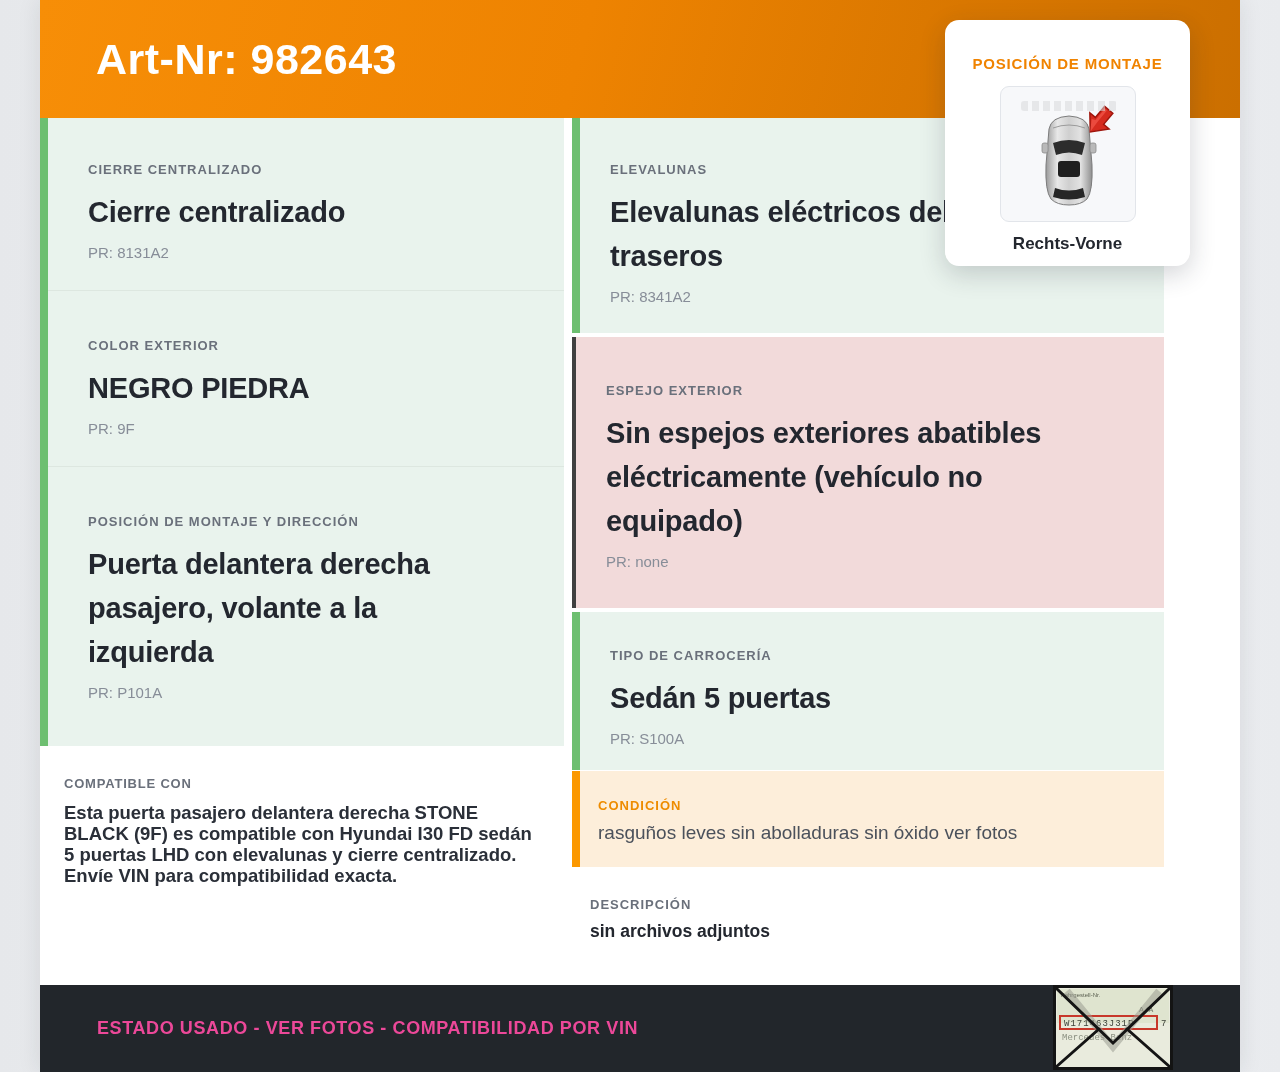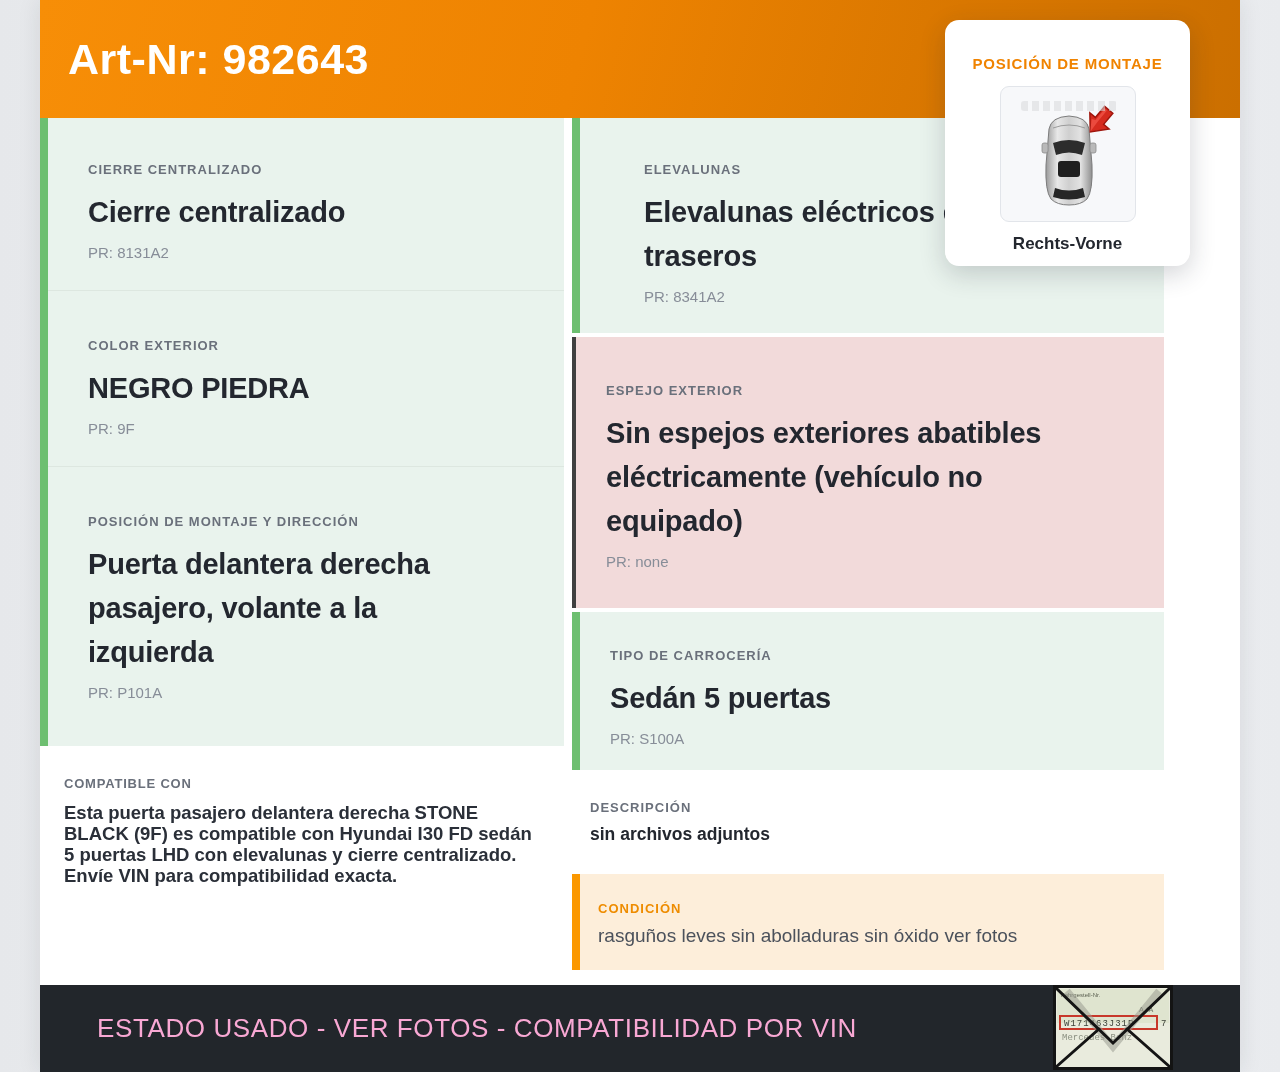--- a/index.html
+++ b/index.html
@@ -12,21 +12,21 @@
   .page {
     position: absolute; left: 40px; top: 0;
     width: 1200px; height: 1072px;
     background: #ffffff;
     box-shadow: 0 0 22px rgba(30,35,45,0.10);
   }
   .header {
     height: 118px;
     background: linear-gradient(105deg, #f78e07 0%, #ee8301 45%, #d97700 75%, #cb6f00 100%);
     display: flex; align-items: center;
-    padding-left: 28px;
+    padding-left: 56px;
   }
   .header h1 {
     color: #ffffff; font-size: 43px; font-weight: 700; letter-spacing: 0.5px;
   }
   .main { display: flex; }
   .col-left  { width: 524px; display: flex; flex-direction: column; }
   .col-right { width: 592px; margin-left: 8px; display: flex; flex-direction: column; }
 
   .card { position: relative; }
   .card .inner { padding: 44px 40px 0 40px; }
@@ -53,21 +53,21 @@
   .c-posicion { height: 280px; }
   .c-posicion .spec-title { max-width: 420px; }
   .c-compatible { height: 235px; margin-top: 4px; padding: 26px 26px 0 24px; }
   .c-compatible .spec-label { letter-spacing: 0.8px; }
   .compatible-text {
     margin-top: 11px; font-size: 18.5px; font-weight: 700; color: #2a2f38;
     line-height: 21px; max-width: 556px;
   }
 
   
-  .c-elevalunas { height: 215px; padding-left: 34px; }
+  .c-elevalunas { height: 215px; }
   .c-elevalunas .inner { padding: 44px 30px 0 30px; }
   .c-espejo { height: 271px; margin-top: 4px; }
   .c-espejo .inner { padding: 46px 30px 0 30px; }
   .c-espejo .spec-title { max-width: 440px; }
   .c-tipo { height: 158px; margin-top: 4px; }
   .c-tipo .inner { padding: 36px 30px 0 30px; }
   .c-condicion { height: 96px; margin-top: 1px; padding: 27px 20px 0 18px; }
   .condition-label {
     font-size: 13px; font-weight: 700; letter-spacing: 1px;
     color: #ee8c00; text-transform: uppercase;
@@ -76,21 +76,21 @@
   .c-descripcion { height: 97px; margin-top: 6px; padding: 24px 20px 0 18px; }
   .description-text { margin-top: 9px; font-size: 17.5px; font-weight: 700; color: #23272f; }
 
   .footer {
     position: absolute; left: 0; bottom: 0;
     width: 1200px; height: 87px;
     background: #22262b;
     display: flex; align-items: center;
     padding-left: 57px;
   }
-  .footer-text { color: #f9a8d4; font-size: 26px; font-weight: 400; letter-spacing: 0.6px; }
+  .footer-text { color: #ec4899; font-size: 18px; font-weight: 700; letter-spacing: 0.6px; }
 
   
   .popup {
     position: absolute; left: 945px; top: 20px;
     width: 245px; height: 246px;
     background: #ffffff; border-radius: 14px;
     box-shadow: 0 8px 26px rgba(35,40,55,0.20);
     text-align: center; padding-top: 19px;
     z-index: 20;
   }
@@ -173,28 +173,28 @@
       </div>
 
       <div class="card accent-green c-tipo">
         <div class="inner">
           <div class="spec-label">TIPO DE CARROCERÍA</div>
           <div class="spec-title">Sedán 5 puertas</div>
           <div class="spec-pr">PR: S100A</div>
         </div>
       </div>
 
+      <div class="card accent-orange c-condicion">
+        <div class="condition-label">CONDICIÓN</div>
+        <div class="condition-text">rasguños leves sin abolladuras sin óxido ver fotos</div>
+      </div>
+
       <div class="card card-white c-descripcion">
         <div class="spec-label">DESCRIPCIÓN</div>
         <div class="description-text">sin archivos adjuntos</div>
-      </div>
-
-      <div class="card accent-orange c-condicion">
-        <div class="condition-label">CONDICIÓN</div>
-        <div class="condition-text">rasguños leves sin abolladuras sin óxido ver fotos</div>
       </div>
 
     </div>
   </div>
 
   <div class="footer">
     <div class="footer-text">ESTADO USADO - VER FOTOS - COMPATIBILIDAD POR VIN</div>
   </div>
 
 </div>

